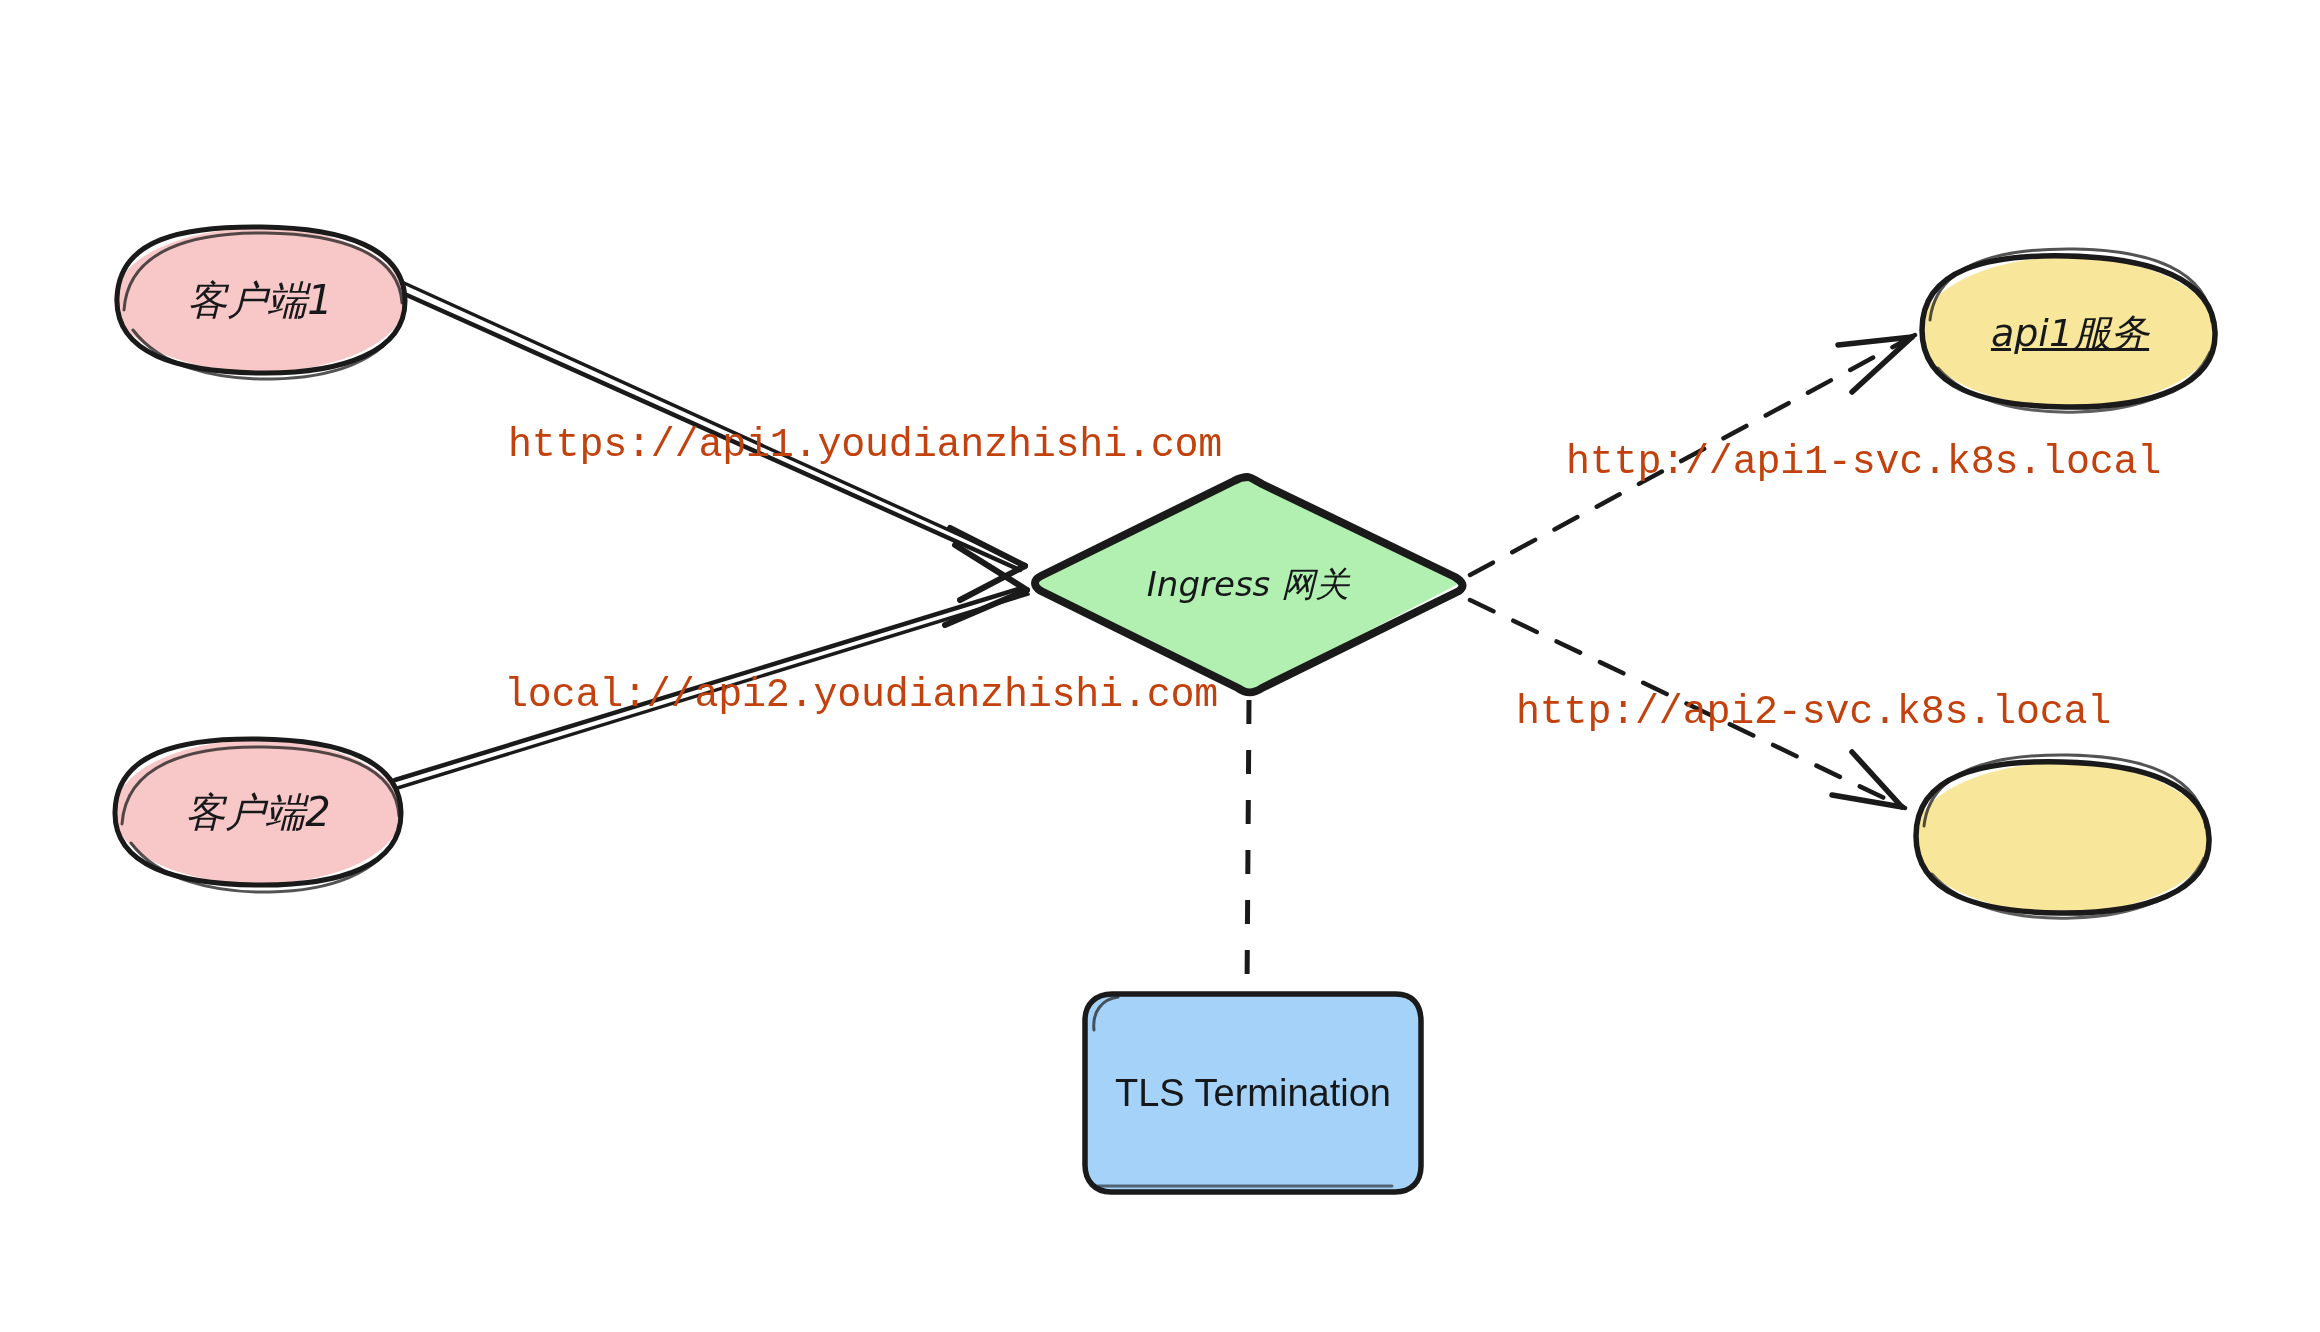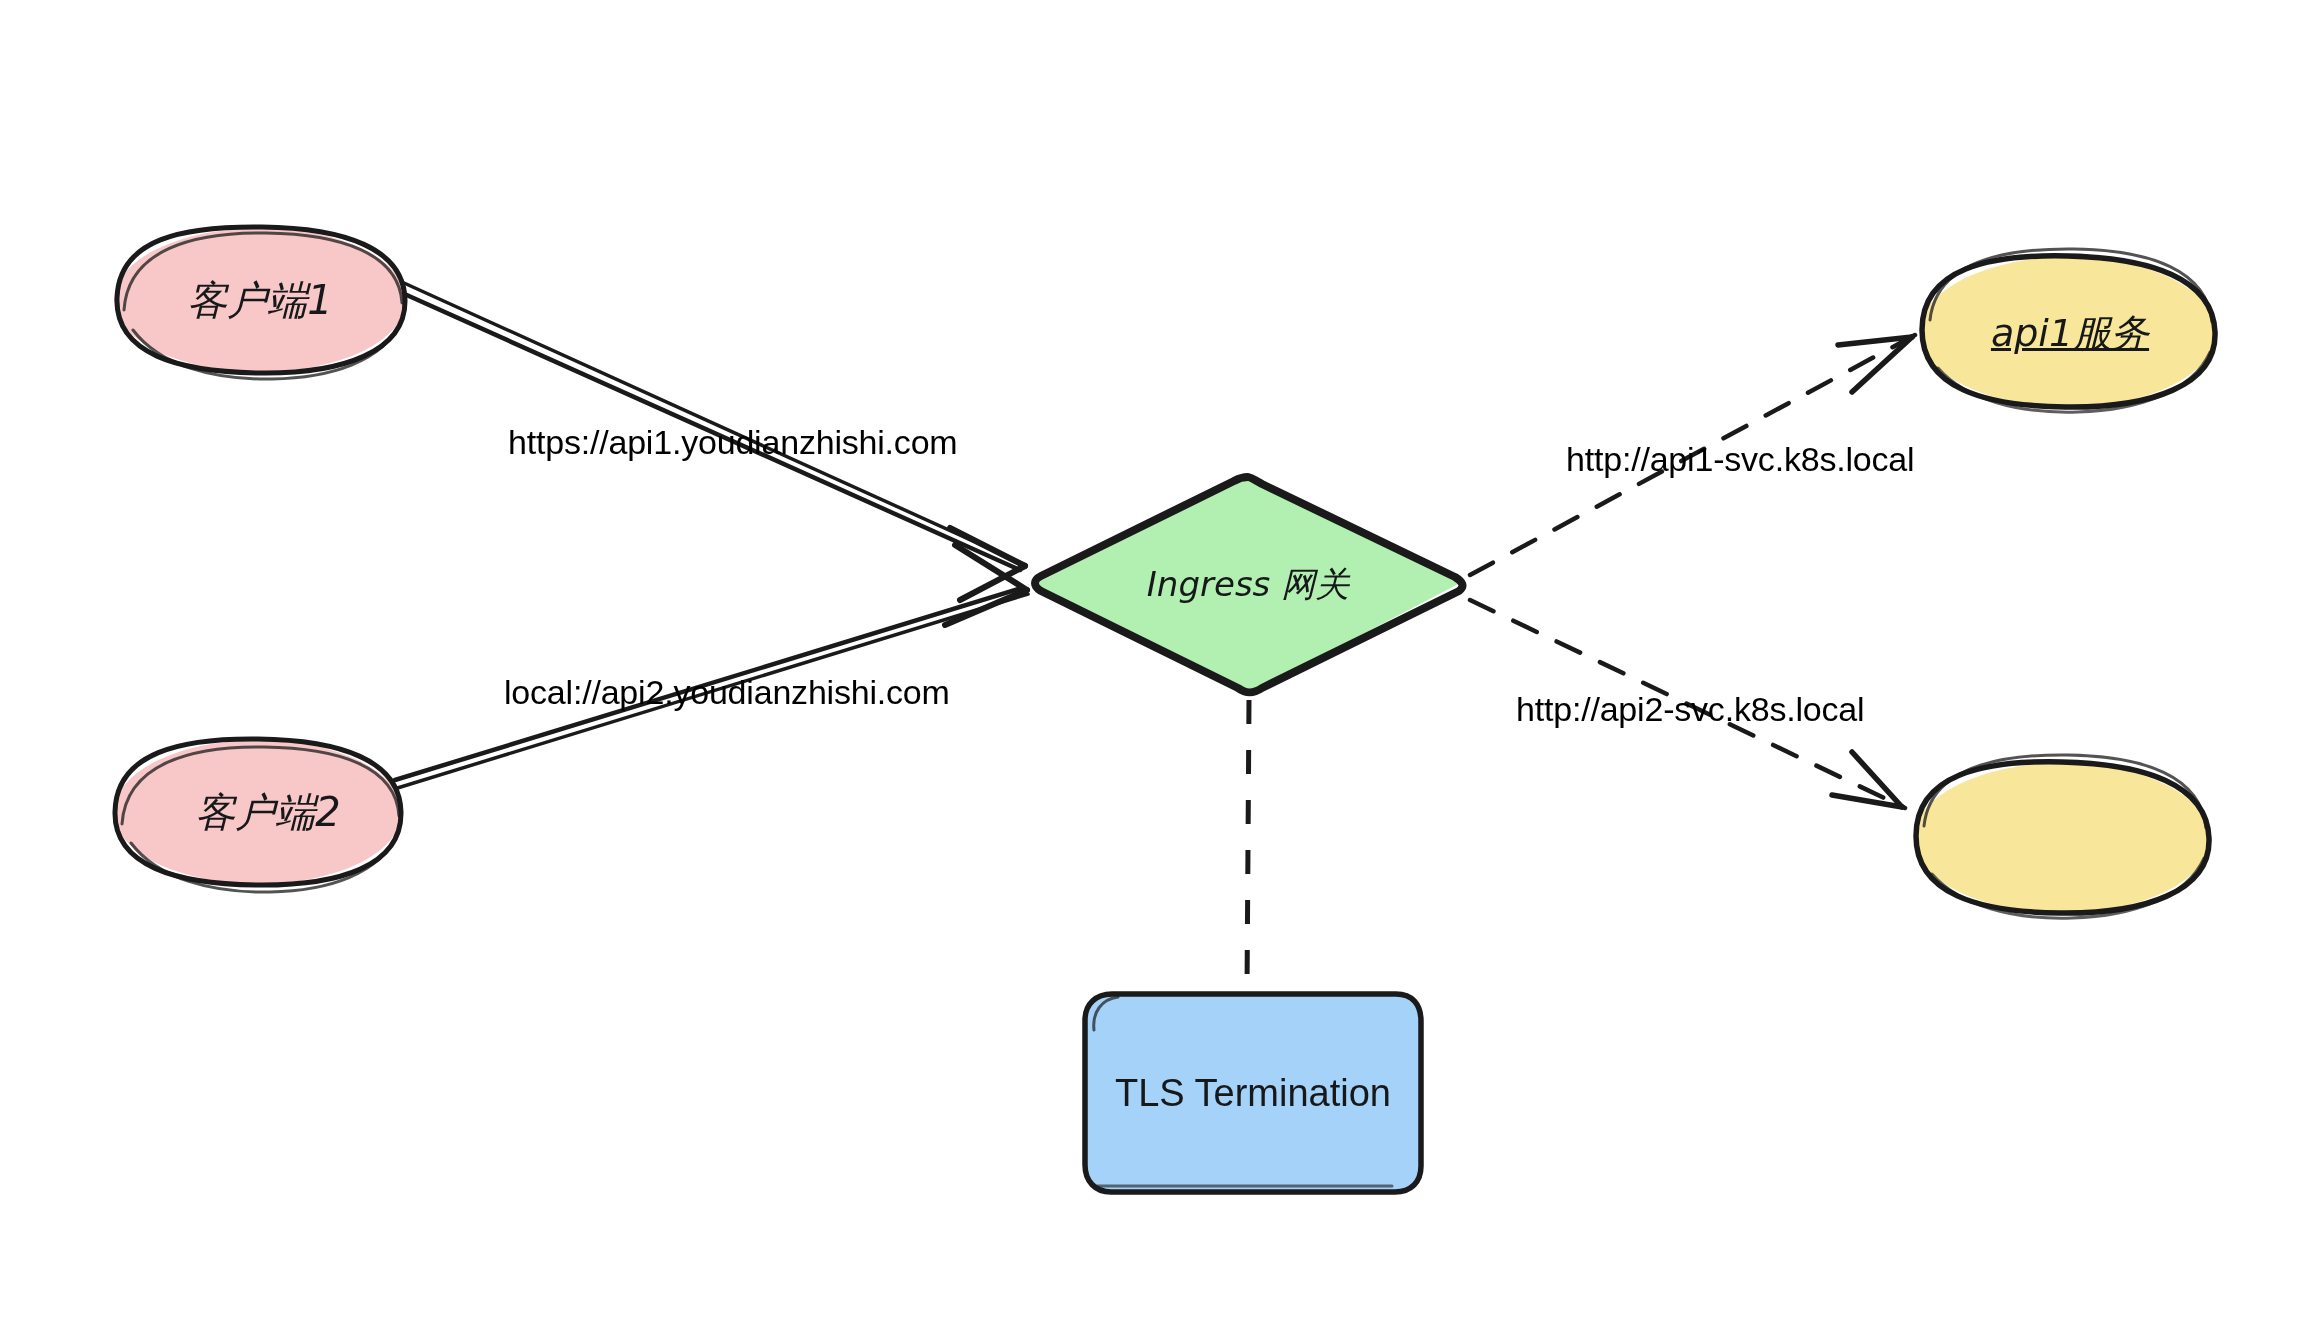--- a/index.html
+++ b/index.html
@@ -40,23 +40,23 @@
     font-family: "DejaVu Sans", sans-serif;
     font-style: italic;
     font-weight: 500;
   }
   .plain {
     font-family: "Liberation Sans", sans-serif;
     font-weight: 400;
   }
   .edge-label {
     position: absolute;
-    color: #000000;
-    font-family: Liberation Sans, sans-serif;
-    font-size: 34px;
+    color: #c2410c;
+    font-family: Liberation Mono, monospace;
+    font-size: 40px;
     white-space: nowrap;
     letter-spacing: -0.2px;
   }
 </style>
 </head>
 <body>
 
 <div id="canvas">
 
   <svg id="diagram-svg" viewBox="0 0 2320 1332">
@@ -141,21 +141,21 @@
                L 1111 1192 C 1095 1192 1085 1181 1085 1165
                L 1085 1020 C 1085 1004 1096 994 1112 994 Z" fill="none" stroke="#1a1a1a" stroke-width="5.5" stroke-linejoin="round"></path>
       <path d="M 1094 1030 C 1092 1012 1102 999 1118 997" fill="none" stroke="#1a1a1a" stroke-width="3" stroke-linecap="round" opacity="0.7"></path>
       <path d="M 1097 1186 L 1392 1186" fill="none" stroke="#1a1a1a" stroke-width="3" stroke-linecap="round" opacity="0.6"></path>
     </g>
 
   </svg>
 
   <div class="node-label handwritten" style="left:120px; top:268px; width:280px; height:64px; font-size:40px;">客户端1</div>
 
-  <div class="node-label handwritten" style="left:128px; top:780px; width:280px; height:64px; font-size:40px;">客户端2</div>
+  <div class="node-label handwritten" style="left:118px; top:780px; width:280px; height:64px; font-size:40px;">客户端2</div>
 
   <div class="node-label handwritten" style="left:1048px; top:556px; width:400px; height:58px; font-size:34px;">Ingress 网关</div>
 
   <div class="node-label handwritten" style="left:1928px; top:302px; width:284px; height:62px; font-size:38px;text-decoration:underline;">api1服务</div>
 
 
   <div class="node-label plain" style="left:1086px; top:1062px; width:334px; height:62px; font-size:38px;">TLS Termination</div>
 
   <div class="edge-label" style="left:508px; top:423px;">https://api1.youdianzhishi.com</div>
 

